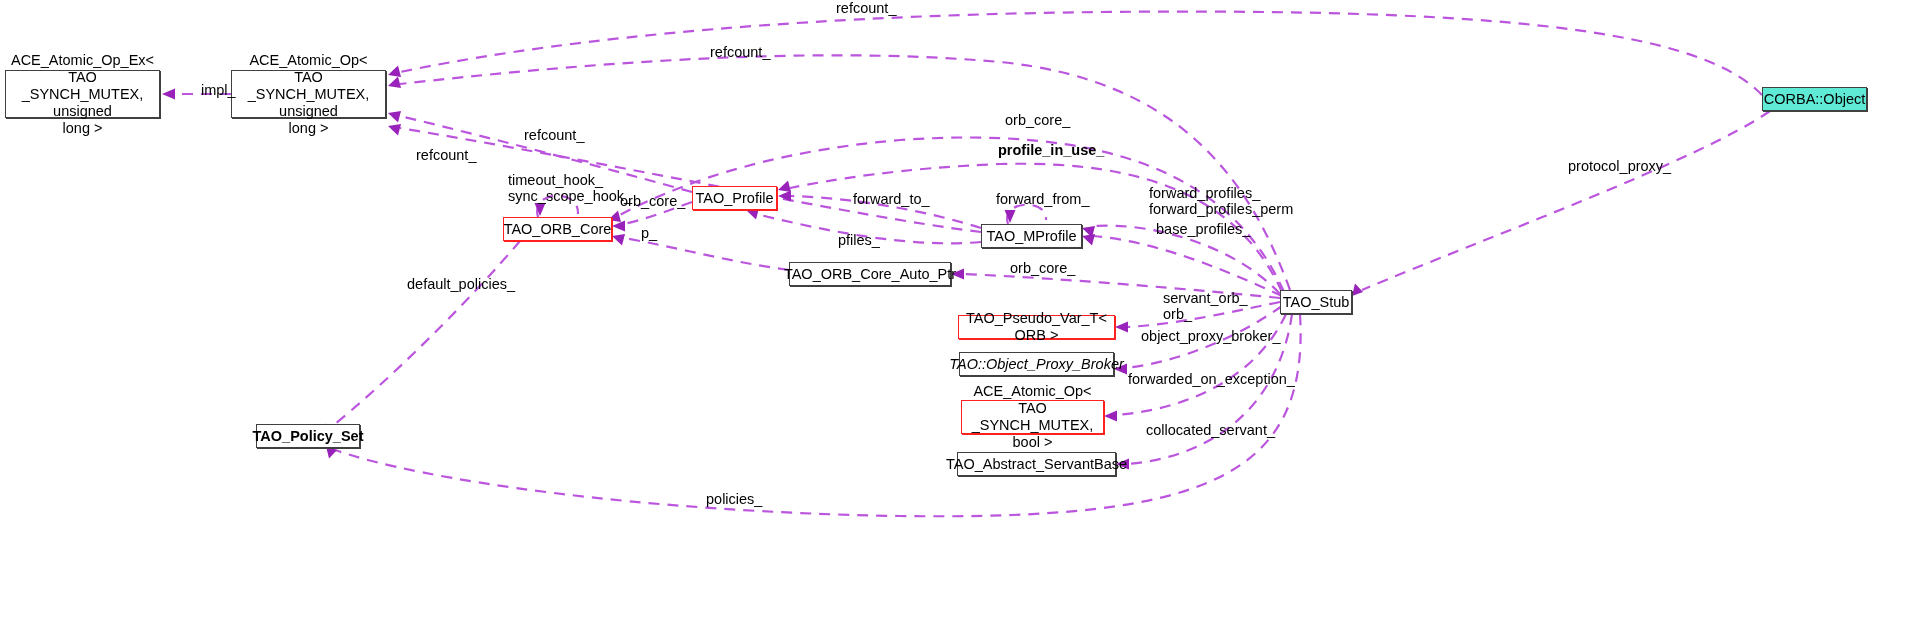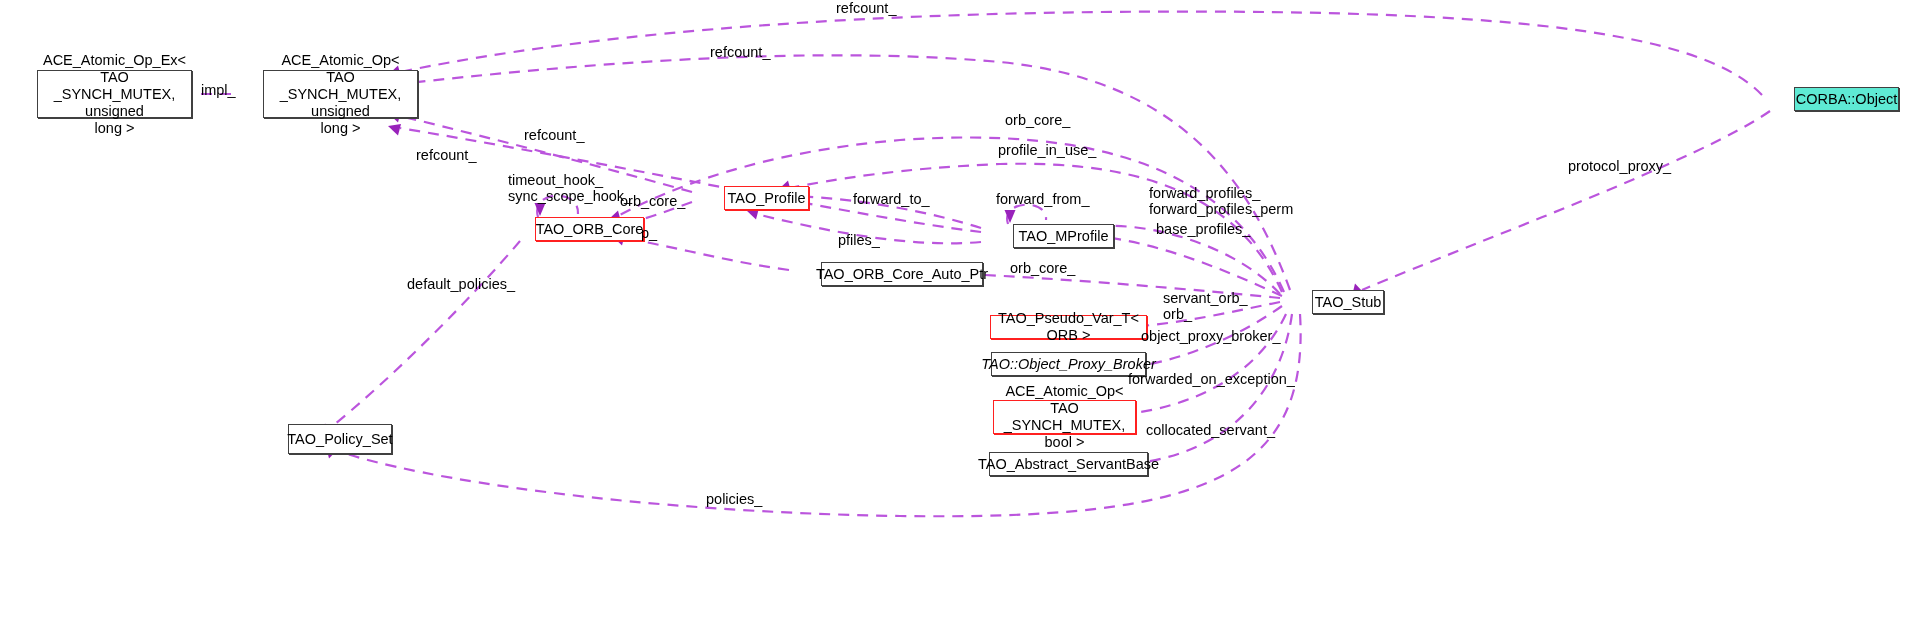--- a/index.html
+++ b/index.html
@@ -33,21 +33,20 @@
     justify-content: center;
     text-align: center;
     background: #ffffff;
     border: 1px solid #404040;
     box-shadow: 1px 1px 0 0 #404040;
     font-size: 14.5px;
     line-height: 17px;
     color: #000000;
     white-space: pre-line;
     padding: 0 4px;
-    margin-left: 32px;
   }
   .node.red {
     border-color: #ff2020;
     box-shadow: 1px 1px 0 0 #ff2020;
   }
   .node.focus {
     background: #5eead4;
     border-color: #404040;
   }
   .edge-label {
@@ -132,38 +131,38 @@
 long &gt;</div>
       <div class="node red" style="left: 503px; top: 217px; width: 109px; height: 24px;">TAO_ORB_Core</div>
       <div class="node red" style="left: 692px; top: 186px; width: 85px; height: 24px;">TAO_Profile</div>
       <div class="node" style="left: 981px; top: 224px; width: 101px; height: 24px;">TAO_MProfile</div>
       <div class="node" style="left: 789px; top: 262px; width: 162px; height: 24px;">TAO_ORB_Core_Auto_Ptr</div>
       <div class="node red" style="left: 958px; top: 315px; width: 157px; height: 24px;">TAO_Pseudo_Var_T&lt; ORB &gt;</div>
       <div class="node" style="left: 959px; top: 352px; width: 155px; height: 24px; font-style: italic;">TAO::Object_Proxy_Broker</div>
       <div class="node red" style="left: 961px; top: 400px; width: 143px; height: 34px;">ACE_Atomic_Op&lt; TAO
 _SYNCH_MUTEX, bool &gt;</div>
       <div class="node" style="left: 957px; top: 452px; width: 159px; height: 24px;">TAO_Abstract_ServantBase</div>
-      <div class="node" style="left: 256px; top: 424px; width: 104px; height: 30px;">TAO_Policy_Set</div>
+      <div class="node" style="left: 256px; top: 424px; width: 104px; height: 24px; font-weight: bold;">TAO_Policy_Set</div>
       <div class="node" style="left: 1280px; top: 290px; width: 72px; height: 24px;">TAO_Stub</div>
       <div class="node focus" style="left: 1762px; top: 87px; width: 105px; height: 24px;">CORBA::Object</div>
     </div>
   <div id="label-layer">
       <div class="edge-label" style="left: 201px; top: 82px;">impl_</div>
       <div class="edge-label" style="left: 836px; top: 0px;">refcount_</div>
       <div class="edge-label" style="left: 710px; top: 44px;">refcount_</div>
       <div class="edge-label" style="left: 524px; top: 127px;">refcount_</div>
       <div class="edge-label" style="left: 416px; top: 147px;">refcount_</div>
       <div class="edge-label" style="left: 508px; top: 172px;">timeout_hook_
 sync_scope_hook_</div>
       <div class="edge-label" style="left: 620px; top: 193px;">orb_core_</div>
       <div class="edge-label" style="left: 641px; top: 225px;">p_</div>
       <div class="edge-label" style="left: 828px; top: 191px; margin-left: 25px;">forward_to_</div>
       <div class="edge-label" style="left: 838px; top: 222px; margin-top: 10px;">pfiles_</div>
       <div class="edge-label" style="left: 996px; top: 191px;">forward_from_</div>
-      <div class="edge-label" style="left: 998px; top: 142px;">profile_in_use_</div>
+      <div class="edge-label" style="left: 998px; top: 142px; font-weight: bold;">profile_in_use_</div>
       <div class="edge-label" style="left: 1005px; top: 112px;">orb_core_</div>
       <div class="edge-label" style="left: 1149px; top: 185px;">forward_profiles_
 forward_profiles_perm</div>
       <div class="edge-label" style="left: 1156px; top: 221px;">base_profiles_</div>
       <div class="edge-label" style="left: 1010px; top: 260px;">orb_core_</div>
       <div class="edge-label" style="left: 1163px; top: 290px;">servant_orb_
 orb_</div>
       <div class="edge-label" style="left: 1141px; top: 328px;">object_proxy_broker_</div>
       <div class="edge-label" style="left: 1128px; top: 371px;">forwarded_on_exception_</div>
       <div class="edge-label" style="left: 1146px; top: 422px;">collocated_servant_</div>

